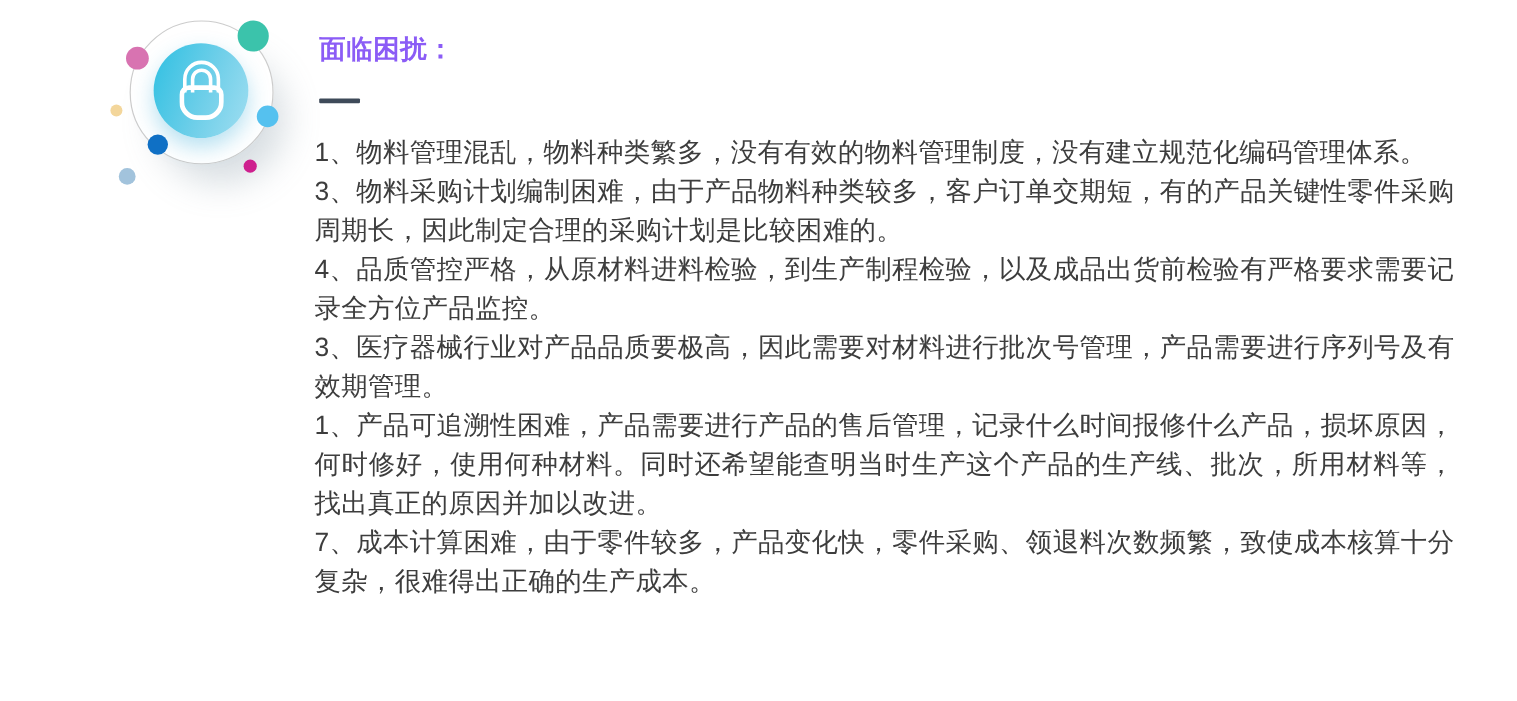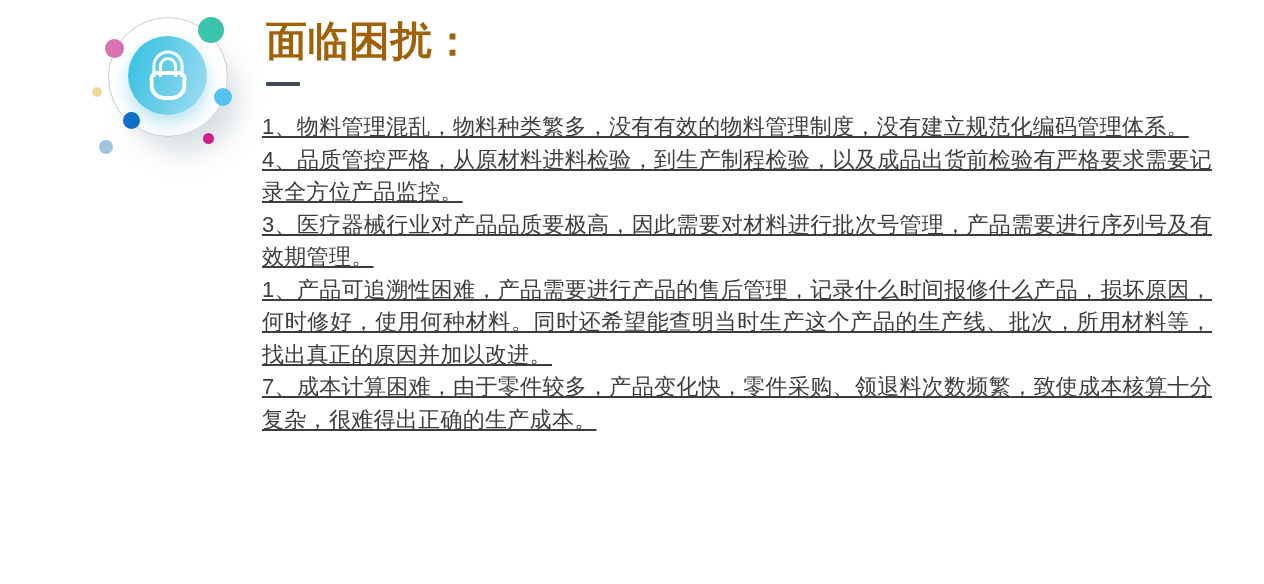--- a/index.html
+++ b/index.html
@@ -61,25 +61,25 @@
   .dot-steel-blue { left: 99px;  top: 140px; width: 14px; height: 14px; }
   .dot-sky-blue   { left: 214px; top: 88px;  width: 18px; height: 18px; }
   .dot-magenta    { left: 203px; top: 133px; width: 11px; height: 11px; }
 
   
   .section-title {
     position: absolute;
     left: 266px;
     top: 22px;
     margin: 0;
-    font-size: 41px;
+    font-size: 22px;
     line-height: 38px;
     font-weight: 700;
     letter-spacing: 0.5px;
-    color: #a16207;
+    color: #8b5cf6;
   }
   .title-underline {
     position: absolute;
     left: 266px;
     top: 82px;
     width: 34px;
     height: 4px;
     border-radius: 1px;
     background: #3e4a59; 
   }
@@ -93,21 +93,20 @@
     font-size: 22px;
     line-height: 32.5px;
     letter-spacing: 0.3px;
     color: #3d3d3d;
     text-align: justify;
     text-justify: inter-ideograph;
   }
   .problem-list p {
     margin: 0;
     padding: 0;
-    text-decoration: underline;
   }
 </style>
 </head>
 <body>
 
 <div class="stage">
 
   <div class="badge">
     <div class="orbit-ring"></div>
 
@@ -129,19 +128,20 @@
     <div class="dot dot-steel-blue" style="background: rgb(162, 195, 220);"></div>
     <div class="dot dot-sky-blue" style="background: rgb(85, 193, 239);"></div>
     <div class="dot dot-magenta" style="background: rgb(206, 32, 142);"></div>
   </div>
 
   <h1 class="section-title">面临困扰：</h1>
   <div class="title-underline" style="background: rgb(62, 74, 89);"></div>
 
   <div class="problem-list">
     <p>1、物料管理混乱，物料种类繁多，没有有效的物料管理制度，没有建立规范化编码管理体系。</p>
+    <p>3、物料采购计划编制困难，由于产品物料种类较多，客户订单交期短，有的产品关键性零件采购周期长，因此制定合理的采购计划是比较困难的。</p>
     <p>4、品质管控严格，从原材料进料检验，到生产制程检验，以及成品出货前检验有严格要求需要记录全方位产品监控。</p>
     <p>3、医疗器械行业对产品品质要极高，因此需要对材料进行批次号管理，产品需要进行序列号及有效期管理。</p>
     <p>1、产品可追溯性困难，产品需要进行产品的售后管理，记录什么时间报修什么产品，损坏原因，何时修好，使用何种材料。同时还希望能查明当时生产这个产品的生产线、批次，所用材料等，找出真正的原因并加以改进。</p>
     <p>7、成本计算困难，由于零件较多，产品变化快，零件采购、领退料次数频繁，致使成本核算十分复杂，很难得出正确的生产成本。</p>
   </div>
 
 </div>
 
 </body></html>

